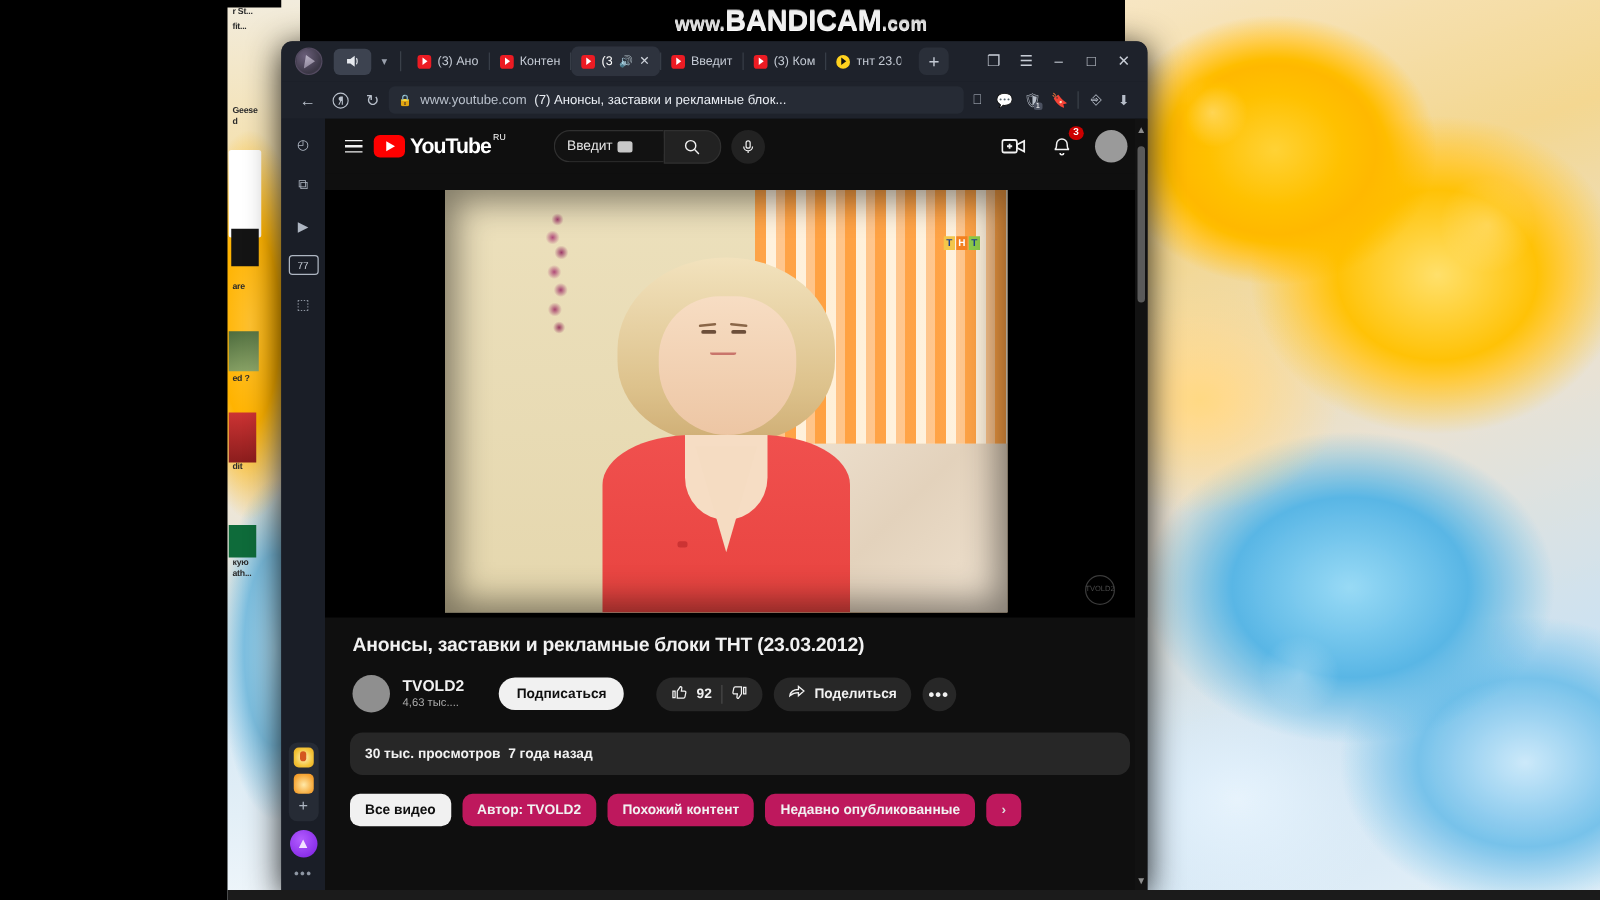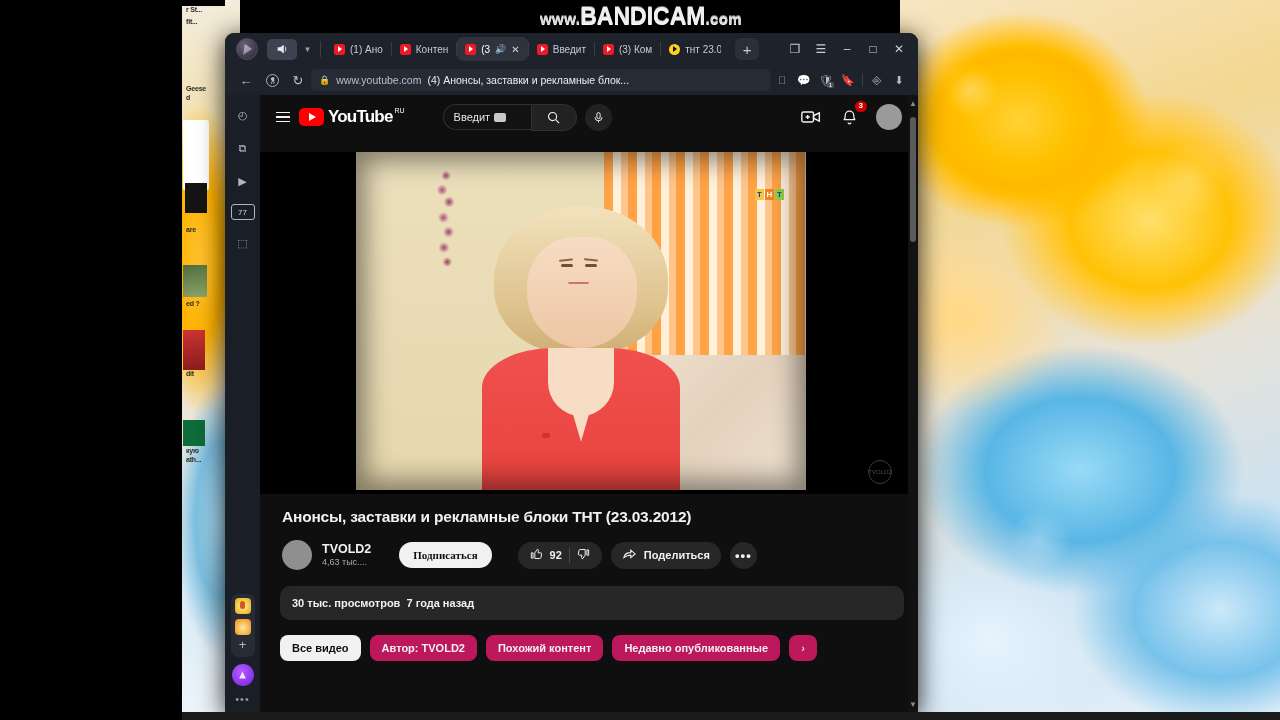--- a/index.html
+++ b/index.html
@@ -192,21 +192,21 @@
     border:1px solid #3a3a3a;display:flex;align-items:center;justify-content:center;color:#4a4a4a;font-size:6px;}
 
   
   .vtitle{ margin:14px 0 0 22px; font-size:15.5px; font-weight:bold; color:#f1f1f1; letter-spacing:-.2px;}
   .ownerrow{ display:flex; align-items:center; margin:14px 0 0 22px; gap:0;}
   .ch-av{width:30px;height:30px;border-radius:50%;background:#8f8f8f;flex:0 0 auto;}
   .ch-meta{margin-left:10px; line-height:1.25;}
   .ch-name{font-size:12.5px;font-weight:bold;color:#f1f1f1;}
   .ch-subs{font-size:9px;color:#aaa;}
   .subbtn{margin-left:28px;background:#f1f1f1;color:#0f0f0f;font-size:11px;font-weight:bold;
-          border-radius:16px;padding:7px 14px;white-space:nowrap;font-family:Liberation Serif, serif;}
+          border-radius:16px;padding:7px 14px;white-space:nowrap;}
   .actions{margin-left:26px;display:flex;align-items:center;gap:9px;}
   .pill{background:#272727;border-radius:16px;height:27px;display:flex;align-items:center;
         padding:0 11px;gap:7px;color:#f1f1f1;font-size:11px;font-weight:bold;}
   .pill .cnt{font-size:11px;font-weight:bold;}
   .pill .sep{width:1px;height:15px;background:#484848;}
   .pill.round{width:27px;padding:0;justify-content:center;font-size:13px;letter-spacing:1px;}
 
   .descbox{ margin:16px 14px 0 20px; background:#272727; border-radius:10px; padding:11px 12px; }
   .descline{font-size:11px;font-weight:bold;color:#f1f1f1;}
   .descmore{font-size:11px;font-weight:bold;color:#f1f1f1;margin-top:8px;margin-left:12px;}
@@ -262,21 +262,21 @@
             </svg>
         </div>
         <div class="grp-caret">▾</div>
       </div>
 
       <div class="tsep"></div>
 
       <div class="tabs">
         <div class="tab">
           <span class="fav"></span>
-          <span class="lbl">(1) Ано</span>
+          <span class="lbl">(3) Ано</span>
         </div>
         <div class="tabdiv"></div>
         <div class="tab">
           <span class="fav"></span>
           <span class="lbl">Контен</span>
         </div>
         <div class="tabdiv"></div>
         <div class="tab active">
           <span class="fav"></span>
           <span class="lbl">(3</span>
@@ -315,21 +315,21 @@
       <div class="navbtn">
         <svg viewBox="0 0 20 20" width="15" height="15" fill="none" stroke="#b9c0cb" stroke-width="1.2">
           <circle cx="10" cy="10" r="8"></circle>
             <path d="M11.6 5.6h-1.3c-1.5 0-2.4 1-2.4 2.4 0 1.2.6 1.9 1.6 2.3l-2 4.1h1.3l1.8-3.9h.6v3.9h1.2V5.6z" fill="#b9c0cb" stroke="none"></path>
         </svg>
       </div>
       <div class="navbtn">↻</div>
       <div class="omnibox">
         <span class="lock">🔒</span>
         <span class="host">www.youtube.com</span>
-        <span class="ttl">(4) Анонсы, заставки и рекламные блок...</span>
+        <span class="ttl">(7) Анонсы, заставки и рекламные блок...</span>
       </div>
       <div class="abicons">
         <div class="ic">⎕</div>
         <div class="ic">💬</div>
         <div class="ic">🛡
           <span class="badge1">1</span>
         </div>
         <div class="ic">🔖</div>
         <div class="vsep"></div>
         <div class="ic">⎆</div>

